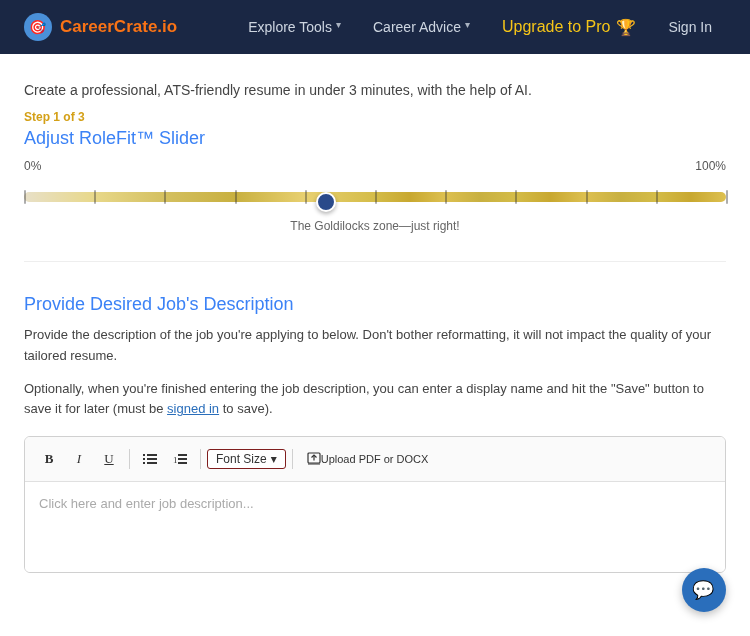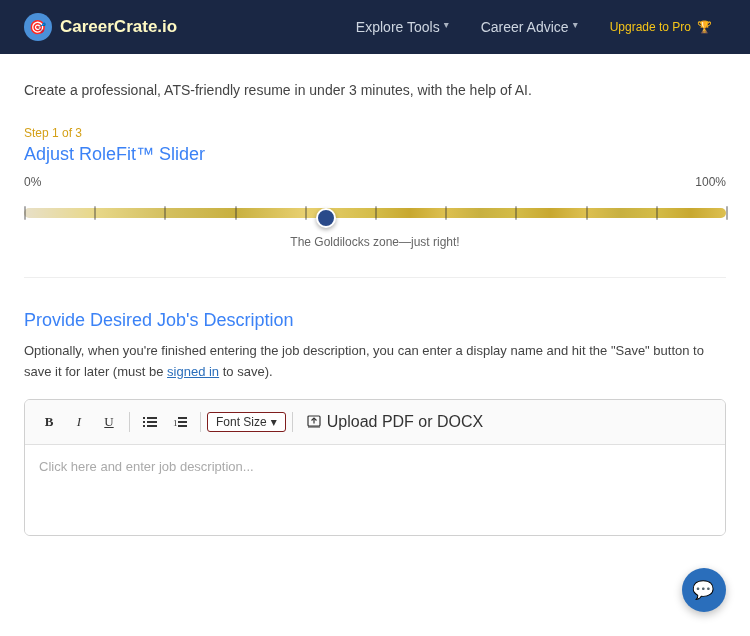--- a/index.html
+++ b/index.html
@@ -27,41 +27,41 @@
     .nav-logo-icon {
       width: 28px;
       height: 28px;
       background: #4a90d9;
       border-radius: 50%;
       display: flex;
       align-items: center;
       justify-content: center;
       font-size: 14px;
     }
-    .nav-logo-text span { color: #fef9c3; }
+    .nav-logo-text span { color: #f97316; }
     .nav-items {
       display: flex;
       align-items: center;
       gap: 4px;
     }
     .nav-item {
       color: #cdd5e0;
       font-size: 14px;
       padding: 8px 14px;
       cursor: pointer;
       display: flex;
       align-items: flex-start;
       gap: 4px;
       border-radius: 4px;
       white-space: nowrap;
     }
     .nav-item .chevron { font-size: 10px; opacity: 0.8; }
     .nav-upgrade {
       color: #f5c518;
-      font-size: 12px;
+      font-size: 16px;
       padding: 8px 14px;
       cursor: pointer;
       display: flex;
       align-items: center;
       gap: 6px;
     }
     .nav-signin {
       color: #cdd5e0;
       font-size: 14px;
       padding: 8px 14px;
@@ -77,28 +77,28 @@
 
     h1 {
       font-size: 26px;
       font-weight: 700;
       color: #111;
       margin-bottom: 6px;
     }
     .subtitle {
       font-size: 14px;
       color: #444;
-      margin-bottom: 28px;
+      margin-bottom: 12px;
     }
 
     
     .step-label {
       font-size: 12px;
       color: #d4a017;
-      font-weight: 400;
+      font-weight: 700;
       margin-bottom: 4px;
     }
     .step-title {
       font-size: 18px;
       font-weight: 400;
       color: #3b82f6;
       margin-bottom: 10px;
     }
     .step-description {
       font-size: 13px;
@@ -235,22 +235,21 @@
       border: 1px solid #7f1d1d;
       border-radius: 3px;
       font-size: 12px;
       color: #333;
       cursor: pointer;
       background: #fff;
     }
     .toolbar-upload {
       display: flex;
       align-items: center;
-      gap: 6px;
-      font-size: 16px;
+      font-size: 11px;
       color: #333;
       cursor: pointer;
       padding: 4px 8px;
       border-radius: 3px;
     }
     .editor-body {
       min-height: 90px;
       padding: 14px;
       font-size: 13px;
       color: #aaa;
@@ -292,20 +291,23 @@
       <span>Explore Tools</span>
       <span class="chevron">▾</span>
     </div>
     <div class="nav-item">
       <span>Career Advice</span>
       <span class="chevron">▾</span>
     </div>
     <div class="nav-upgrade">
       <span>Upgrade to Pro</span>
       <span>🏆</span>
+    </div>
+    <div class="nav-signin">
+      <span>Sign In</span>
     </div>
   </div>
 </nav>
 
 <div class="main">
   <p class="subtitle">Create a professional, ATS-friendly resume in under 3 minutes, with the help of AI.</p>
 
   <div class="slider-section">
     <div class="step-label">Step 1 of 3</div>
     <div class="step-title">Adjust RoleFit™ Slider</div>
@@ -332,20 +334,21 @@
           <div class="tick" style="left:100%"></div>
         </div>
         <div class="slider-thumb" id="slider-thumb" style="left: 43%;"></div>
       </div>
     </div>
     <p class="goldilocks-label">The Goldilocks zone—just right!</p>
   </div>
 
   <div class="step2-section">
     <div class="step-title">Provide Desired Job's Description</div>
+    <p class="step2-description">Provide the description of the job you're applying to below. Don't bother reformatting, it will not impact the quality of your tailored resume.</p>
     <p class="step2-optional">
       <span>Optionally, when you're finished entering the job description, you can enter a display name and hit the "Save" button to save it for later (must be </span><a href="#">signed in</a><span> to save).</span>
     </p>
 
     <div class="editor-container">
       <div class="editor-toolbar">
         <button class="toolbar-btn bold">B</button>
         <button class="toolbar-btn italic">I</button>
         <button class="toolbar-btn underline">U</button>
         <div class="toolbar-divider"></div>

